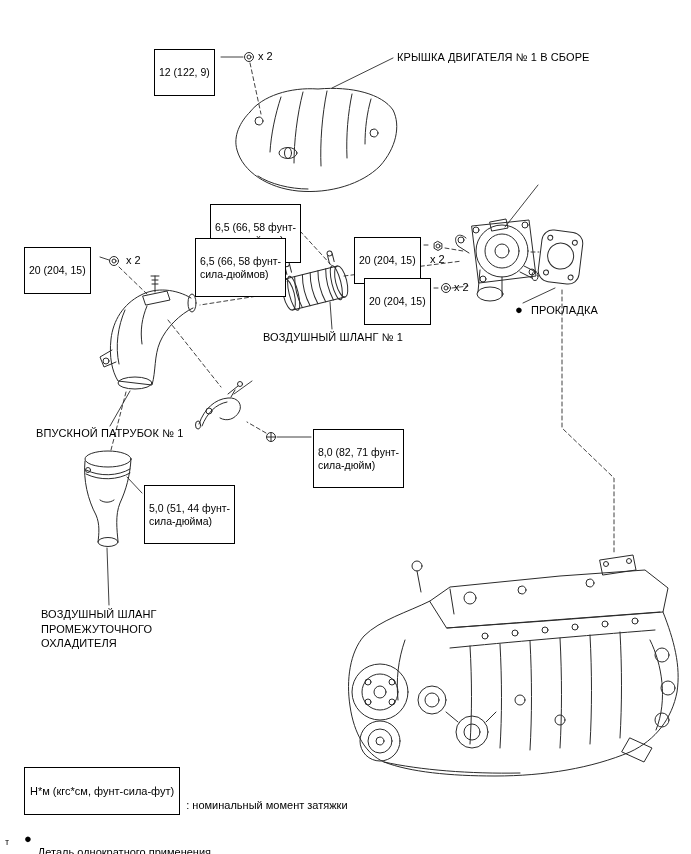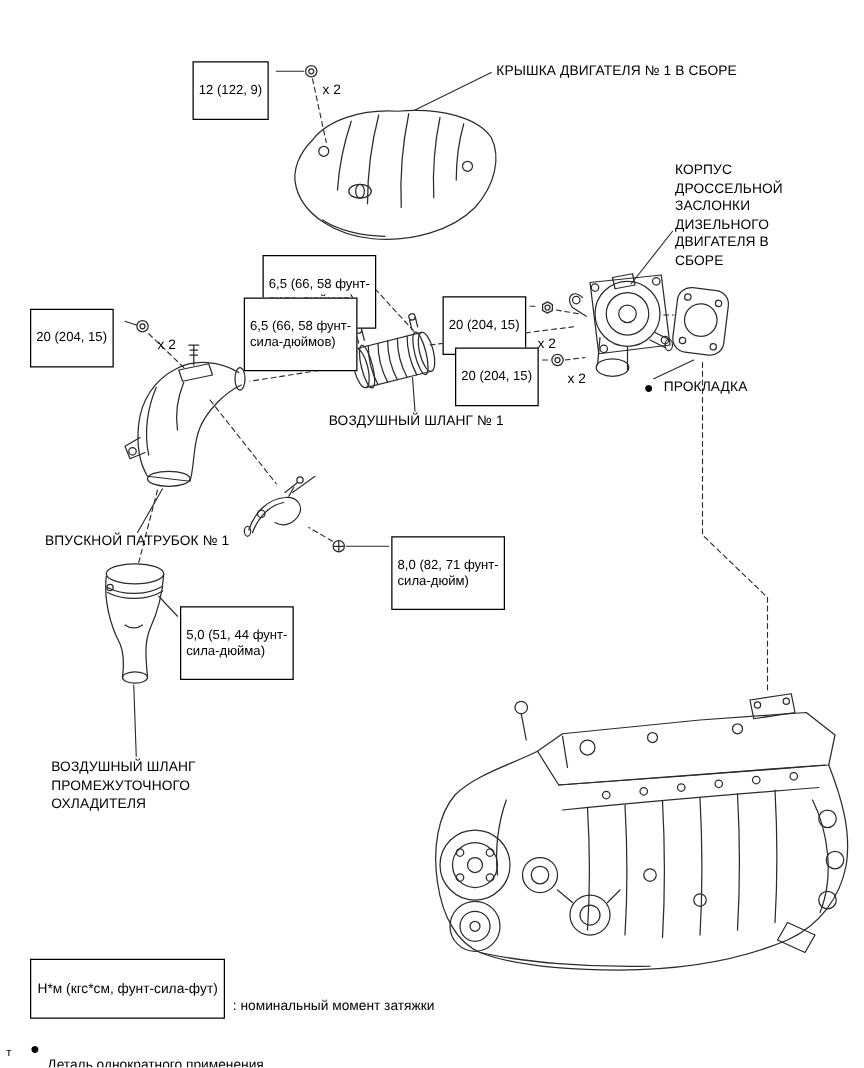--- a/index.html
+++ b/index.html
@@ -6,21 +6,21 @@
   html,body { background:#ffffff; }
   body { font-family:"Liberation Sans", sans-serif; color:#000; }
   .page { position:relative; width:691px; height:854px; background:#fff; overflow:hidden; }
   .art { position:absolute; left:0; top:0; }
   .art path, .art circle, .art ellipse, .art rect, .art polygon { stroke:#2b2b2b; stroke-width:1; fill:none; stroke-linecap:round; stroke-linejoin:round; }
   .art .leader path { stroke-width:0.9; }
   .art .dashed path { stroke-dasharray:4 3; stroke-width:0.9; }
   .lbl { position:absolute; font-size:11px; line-height:13.5px; white-space:nowrap; letter-spacing:0.1px; }
   .lbl.multi { white-space:pre-line; line-height:14.5px; }
   .tbox { position:absolute; border:1px solid #000; background:#fff; padding:16px 4px; font-size:10.5px; line-height:12.5px; white-space:pre-line; }
-  .x2 { position:absolute; font-size:11px; line-height:13px;margin-top:16px; }
+  .x2 { position:absolute; font-size:11px; line-height:13px; }
   .bullet { font-size:13px; line-height:13px; }
   .bullet.abs { position:absolute; }
   .legend-row { position:absolute; display:flex; align-items:center; font-size:11px; }
   .tbox-inline { border:1px solid #000; background:#fff; padding:16px 5px; font-size:11px; line-height:14px; white-space:nowrap; }
   .legend-note { margin-left:6px; white-space:nowrap;margin-top:28px; }
   .legend-row .bullet { margin-right:6px; }
   .corner { position:absolute; left:5px; top:837px; font-size:9px; }
 </style>
 </head>
 <body>
@@ -224,26 +224,20 @@
       <path d="M168,320 L221,387"></path>
       <path d="M266,433 L247,422"></path>
       <path d="M126,392 L111,450"></path>
     </g>
   </svg>
 
   <div class="tbox" style="left:154px;top:49px">12 (122, 9)</div>
   <span class="x2" style="left:258px;top:50px">x 2</span>
   <div class="lbl" style="left:397px;top:51px">КРЫШКА ДВИГАТЕЛЯ № 1 В СБОРЕ</div>
 
-  <div class="lbl multi" style="left:540px;top:129px">КОРПУС
-ДРОССЕЛЬНОЙ
-ЗАСЛОНКИ
-ДИЗЕЛЬНОГО
-ДВИГАТЕЛЯ В
-СБОРЕ</div>
 
   <div class="tbox" style="left:210px;top:204px">6,5 (66, 58 фунт-
 сила-дюймов)</div>
   <div class="tbox" style="left:195px;top:238px">6,5 (66, 58 фунт-
 сила-дюймов)</div>
 
   <div class="tbox" style="left:24px;top:247px">20 (204, 15)</div>
   <span class="x2" style="left:126px;top:254px">x 2</span>
 
   <div class="tbox" style="left:354px;top:237px">20 (204, 15)</div>

